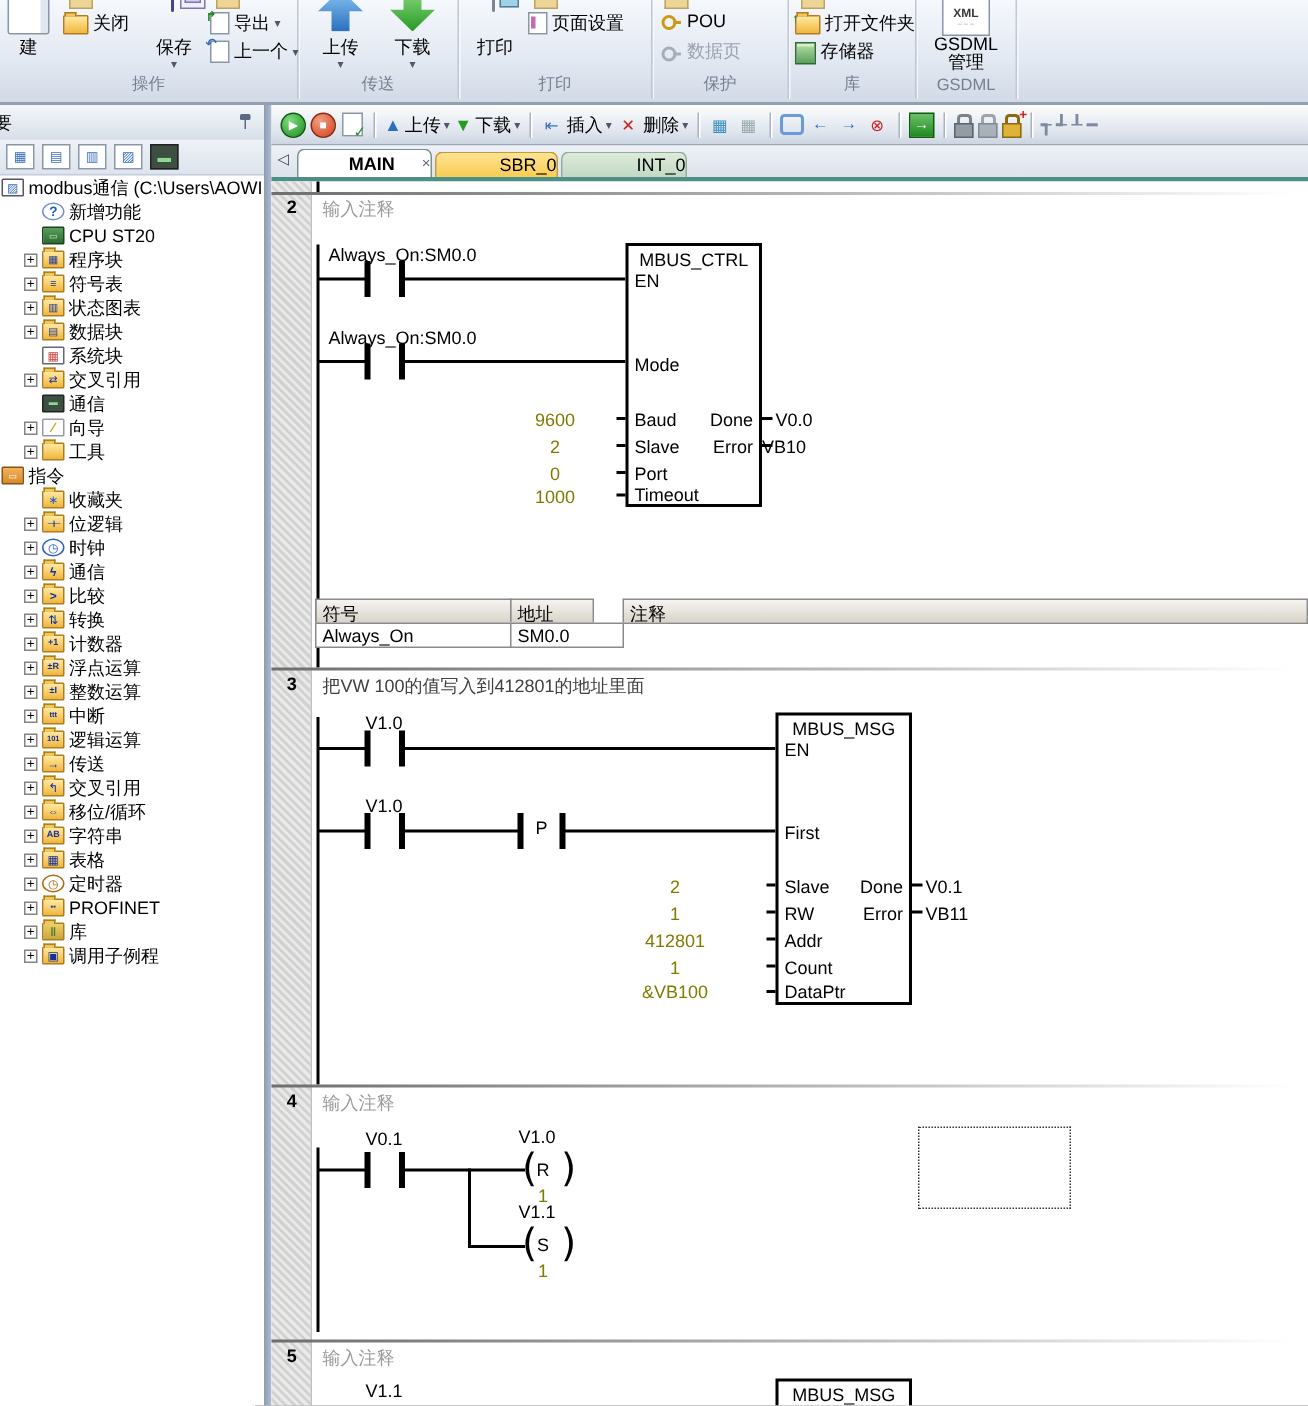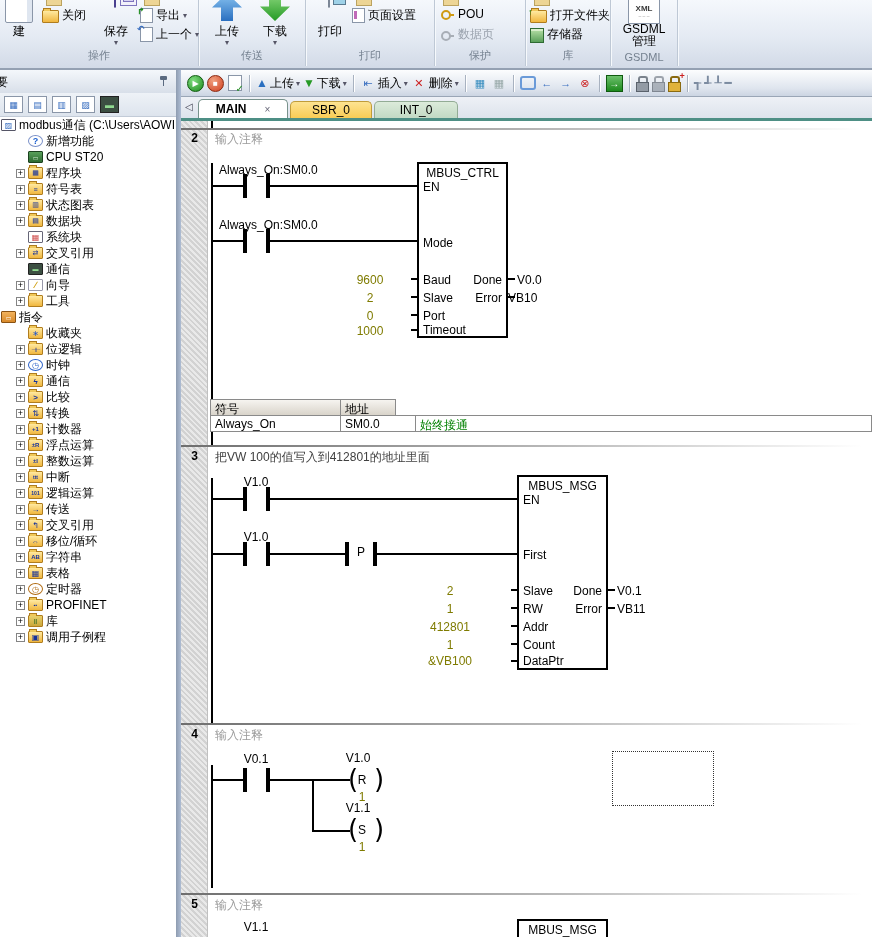--- a/index.html
+++ b/index.html
@@ -143,21 +143,21 @@
   .ilock::after{content:"";position:absolute;left:0;top:6px;width:11px;height:8px;background:#939ba5;border:1px solid #5a626c}
   .ilock.gold::after{background:#e0b23a;border-color:#8a6a10}
   .ilock.gold::before{border-color:#8a6a10}
   .ilock.plus .plusmark{position:absolute;right:-4px;top:-5px;color:#c22;font-weight:bold;font-size:9px}
   .wireic{color:#7c8ba0;font-size:12px;font-weight:bold}
   
   #tabbar{position:absolute;left:181px;top:97px;width:691px;height:24px;box-sizing:border-box;
     background:linear-gradient(#eef1f6,#dde3ec);border-bottom:3px solid #4e8f85}
   .tabscroll{position:absolute;left:4px;top:4px;color:#445;font-size:10px}
   .tab{position:absolute;top:4px;height:17px;box-sizing:border-box;border:1px solid #9aa8a0;border-bottom:none;
-    border-radius:5px 5px 0 0;display:flex;align-items:center;justify-content:center;gap:18px;cursor:default}
+    border-radius:5px 5px 0 0;display:flex;align-items:center;justify-content:flex-end;gap:18px;cursor:default}
   .tab.active{top:2px;height:19px;background:#fff;border-color:#78928c;font-weight:bold}
   .tab.sbr{background:linear-gradient(#fde391,#f9cc55);border-color:#c09c3a}
   .tab.int{background:linear-gradient(#dcebda,#c2d9c4);border-color:#93ac95}
   .closex{font-size:10px;color:#667;font-weight:normal}
   
   #canvas{position:absolute;left:181px;top:121px;width:691px;height:816px;background:#fff}
   #gutter{position:absolute;left:181px;top:121px;width:27px;height:816px;
     background:repeating-linear-gradient(45deg,#e9e9e9 0 2px,#d2d2d2 2px 4px);border-right:1px solid #c0c0c0;box-sizing:border-box}
   .nsep{position:absolute;left:181px;width:681px;height:2px;
     background:linear-gradient(to right,#6e6e6e,#b9b9b9 55%,#e8e8e8 85%,#fff)}
@@ -618,23 +618,23 @@
   <div class="hl" style="left:411px;top:296px;width:6px"></div>
   <div class="hl" style="left:411px;top:314px;width:6px"></div>
   <div class="hl" style="left:411px;top:329px;width:6px"></div>
   <div class="hl" style="left:508px;top:278px;width:7px"></div>
   <div class="hl" style="left:508px;top:296px;width:7px"></div>
   <div class="outlbl" style="left:517px;top:273px">V0.0</div>
   <div class="outlbl" style="left:508px;top:291px">VB10</div>
 
   <div class="stcell sthead" style="left:210px;top:399px;width:131px">符号</div>
   <div class="stcell sthead" style="left:340px;top:399px;width:56px">地址</div>
+  <div class="stcell sthead" style="left:415px;top:399px;width:457px">注释</div>
   <div class="stcell" style="left:210px;top:415px;width:131px">Always_On</div>
   <div class="stcell" style="left:340px;top:415px;width:76px">SM0.0</div>
-  <div class="stcell stgreen" style="left:415px;top:415px;width:457px">始终接通</div>
 
   <div class="nsep" style="top:445px"></div>
 
   <div class="netnum" style="top:449px">3</div>
   <div class="netcomment green" style="left:215px;top:449px">把VW 100的值写入到412801的地址里面</div>
 
   <div class="ctlabel ctr" style="left:234px;top:475px;width:44px">V1.0</div>
   <div class="hl" style="left:212px;top:498px;width:32px"></div>
   <div class="cbar" style="left:243px;top:487px"></div>
   <div class="cbar" style="left:266px;top:487px"></div>

